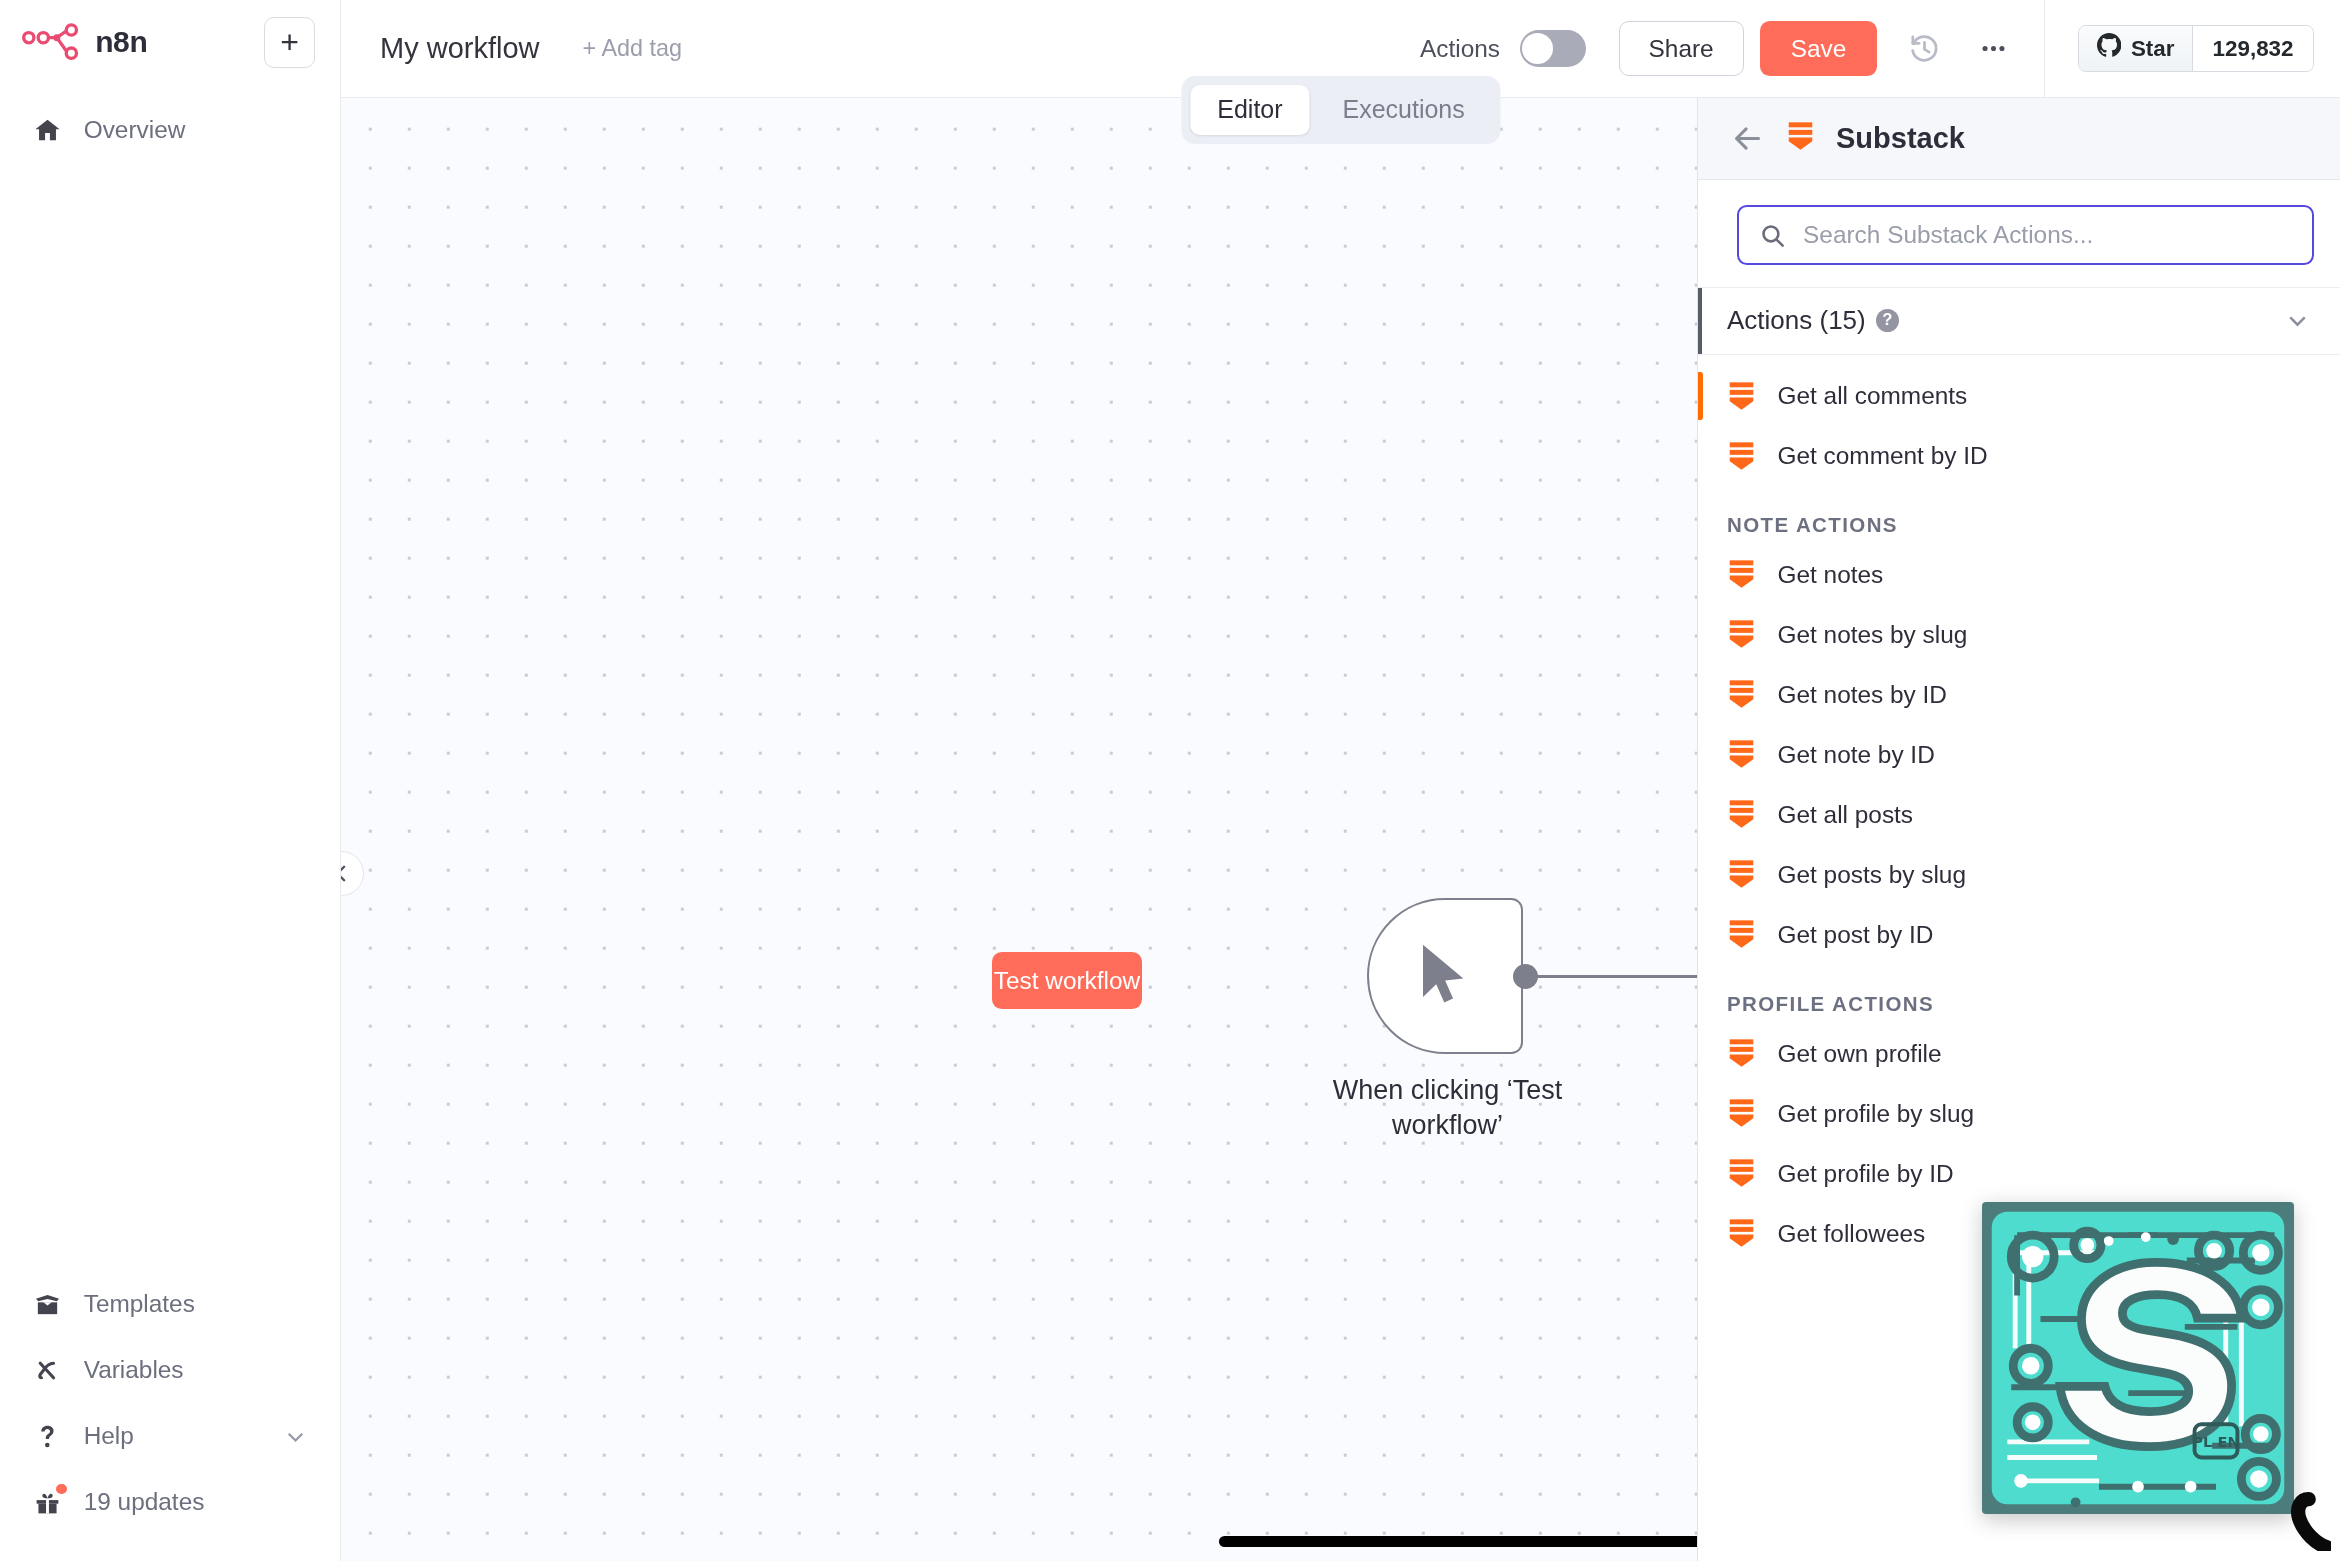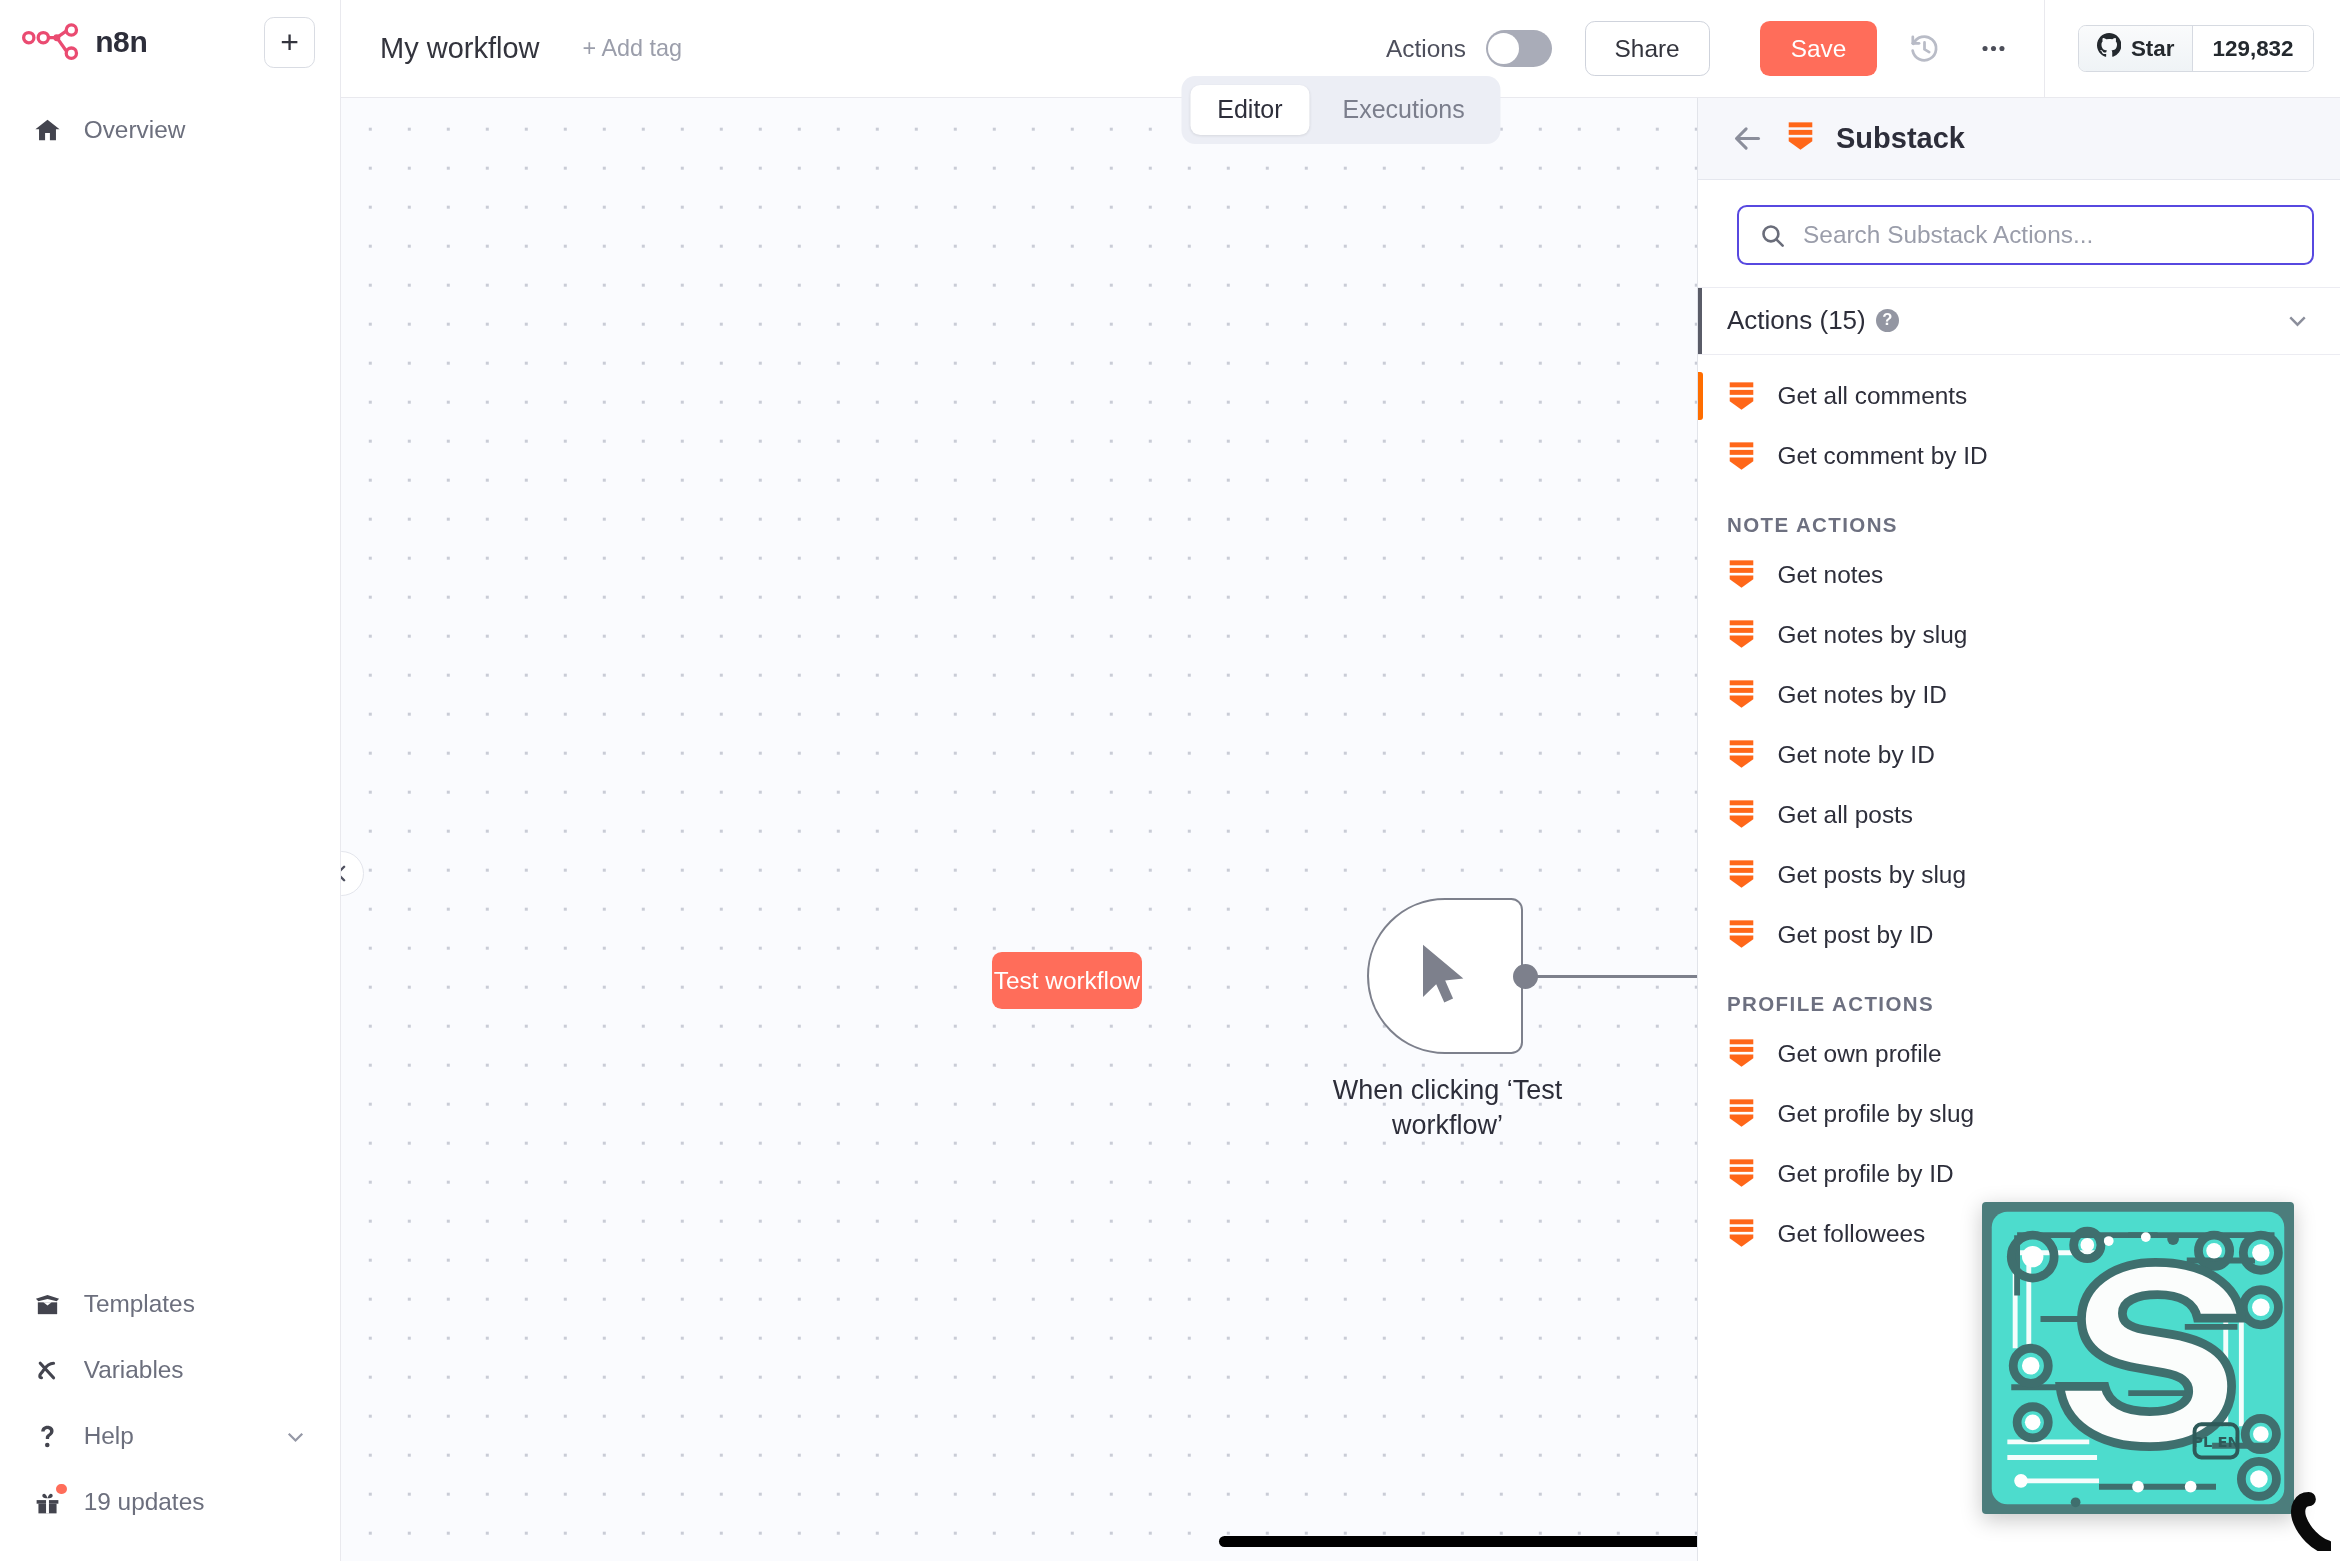--- a/index.html
+++ b/index.html
@@ -78,21 +78,21 @@
   }
   .btn-share {
     height: 55px; padding: 0 29px; border-radius: 9.8px;
     border: 1px solid #cfd3dc; background: #fff;
     font-size: 24.4px; color: #33343d; cursor: pointer;
     display: flex; align-items: center;
   }
   .btn-save {
     height: 55px; padding: 0 31px; border-radius: 9.8px; border: none;
     background: #ff6d5a; color: #fff; font-size: 24.4px; cursor: pointer;
-    margin-left: 50px; display: flex; align-items: center;
+    margin-left: 16px; display: flex; align-items: center;
   }
   .icon-btn {
     width: 59px; height: 59px; display: flex; align-items: center; justify-content: center;
     color: #b9bcc7; cursor: pointer; margin-left: 17.6px;
   }
   .icon-btn.dots { color: #4c4e59; margin-left: 9.8px; margin-right: 21.5px; }
   .topbar-divider { width: 1px; height: 98px; background: #e9e9ee; }
   .gh-star {
     display: flex; align-items: stretch; height: 47px;
     border: 1px solid #d6dae1; border-radius: 7.8px; overflow: hidden;

